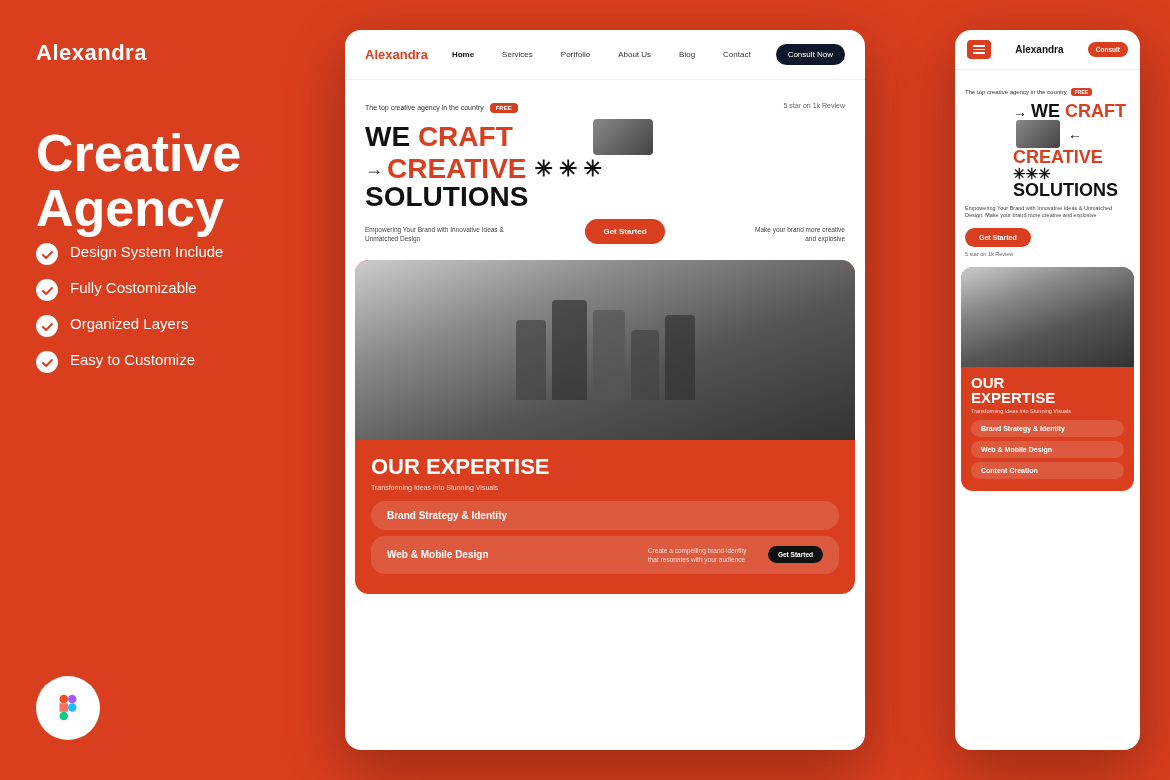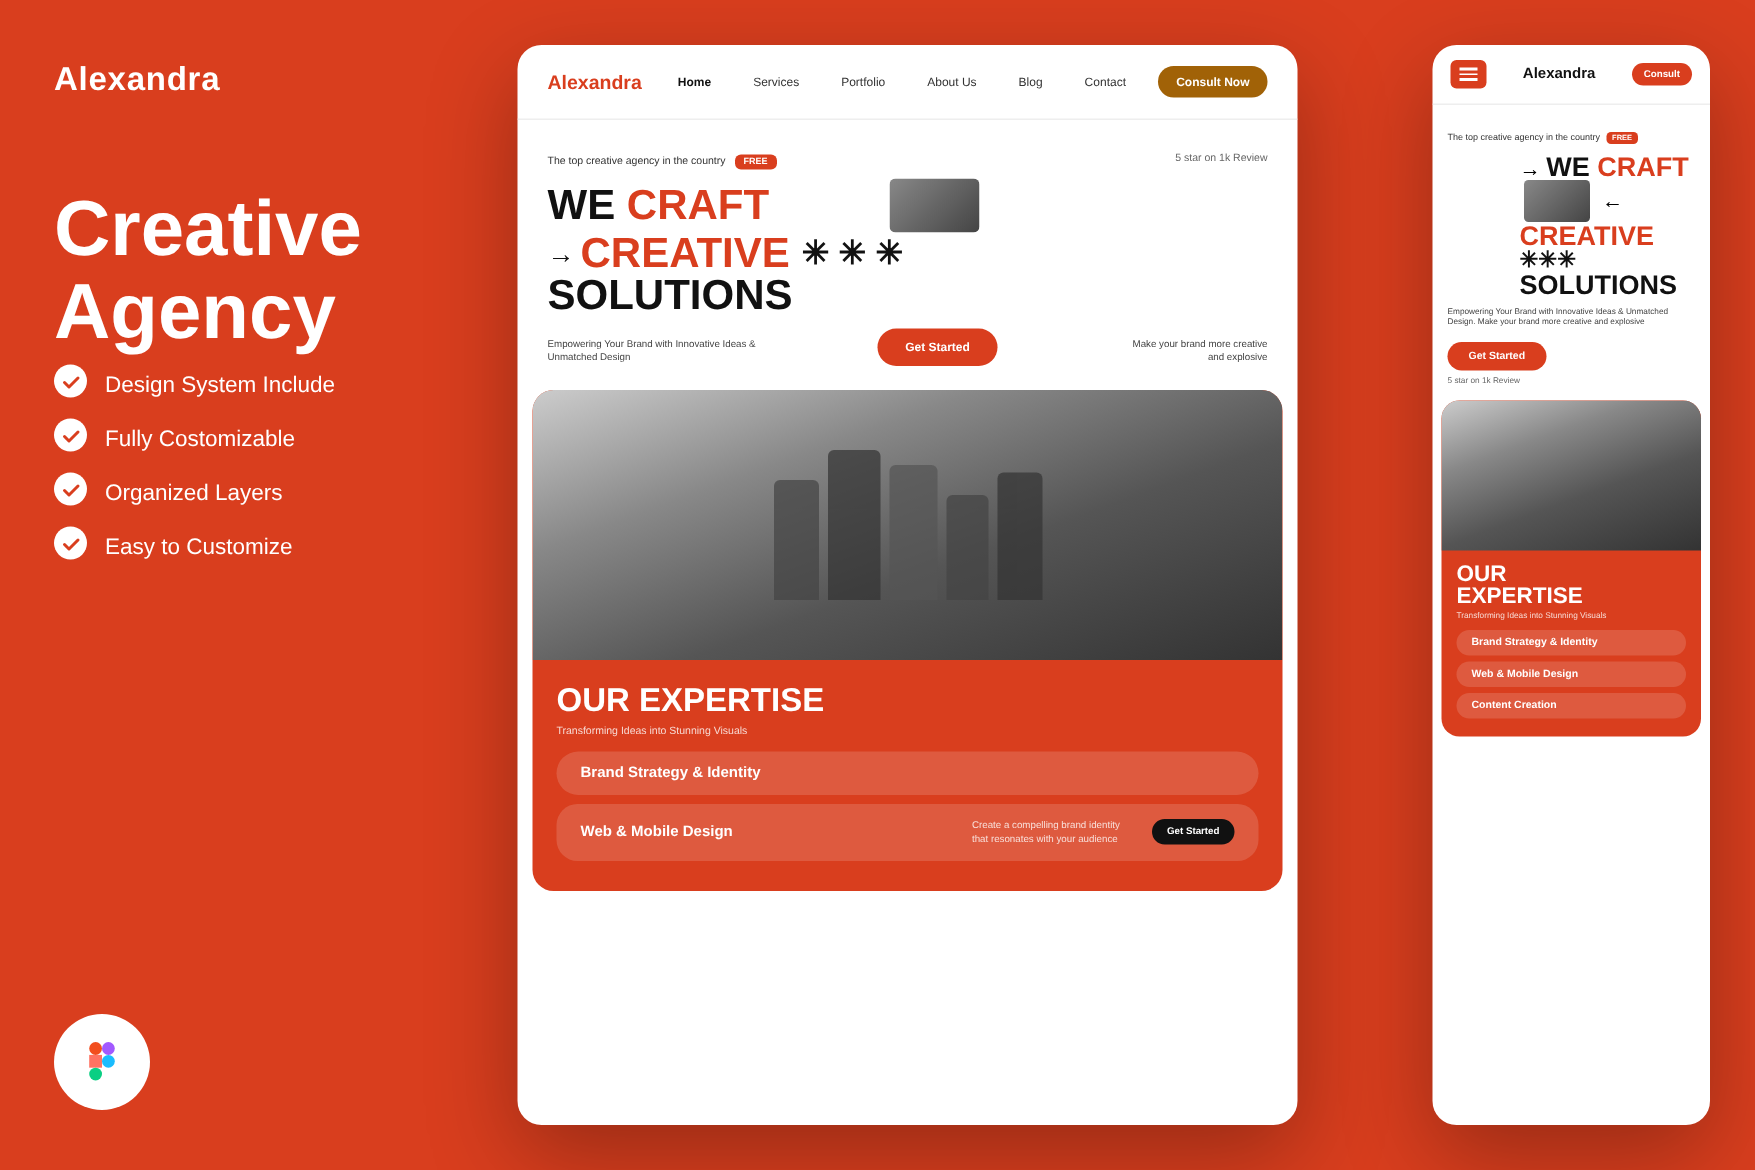--- a/index.html
+++ b/index.html
@@ -49,21 +49,21 @@
       margin-bottom: 50px;
     }
 
     .features-list {
       list-style: none;
       margin-bottom: 40px;
     }
 
     .features-list li {
       display: flex;
-      align-items: flex-end;
+      align-items: flex-start;
       gap: 12px;
       color: white;
       font-size: 15px;
       font-weight: 500;
       margin-bottom: 14px;
     }
 
     .check-icon {
       width: 22px;
       height: 22px;
@@ -136,24 +136,24 @@
       color: #333;
       font-weight: 500;
     }
 
     .nav-link.active {
       font-weight: 700;
       color: #111;
     }
 
     .nav-btn {
-      background: #a16207;
+      background: #0f172a;
       color: white;
       font-size: 8px;
-      font-weight: 700;
+      font-weight: 400;
       padding: 6px 12px;
       border-radius: 20px;
     }
 
     
     .hero-section {
       padding: 16px 20px 12px;
       position: relative;
     }
 

